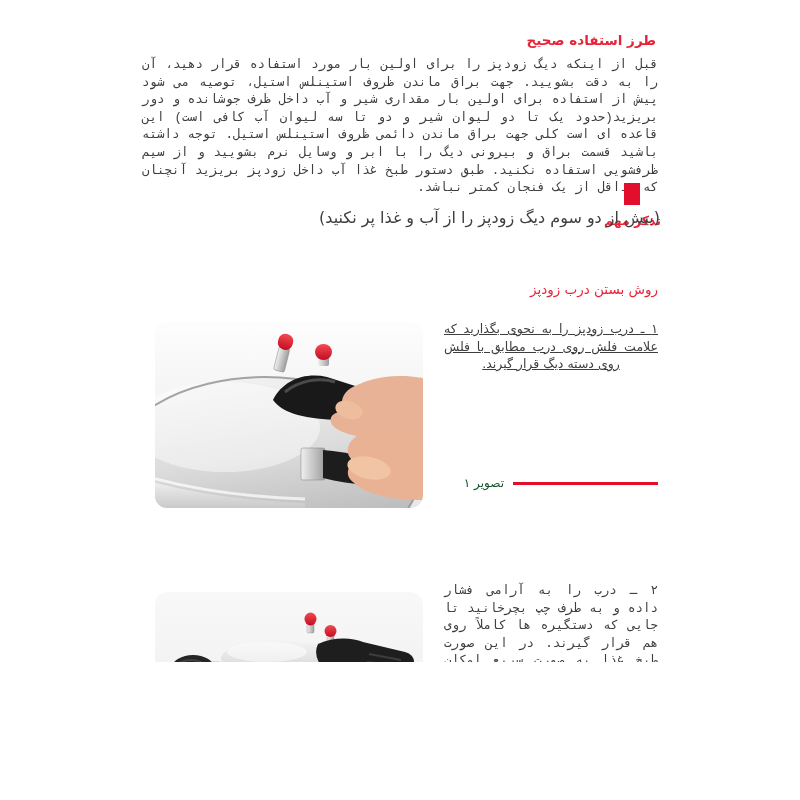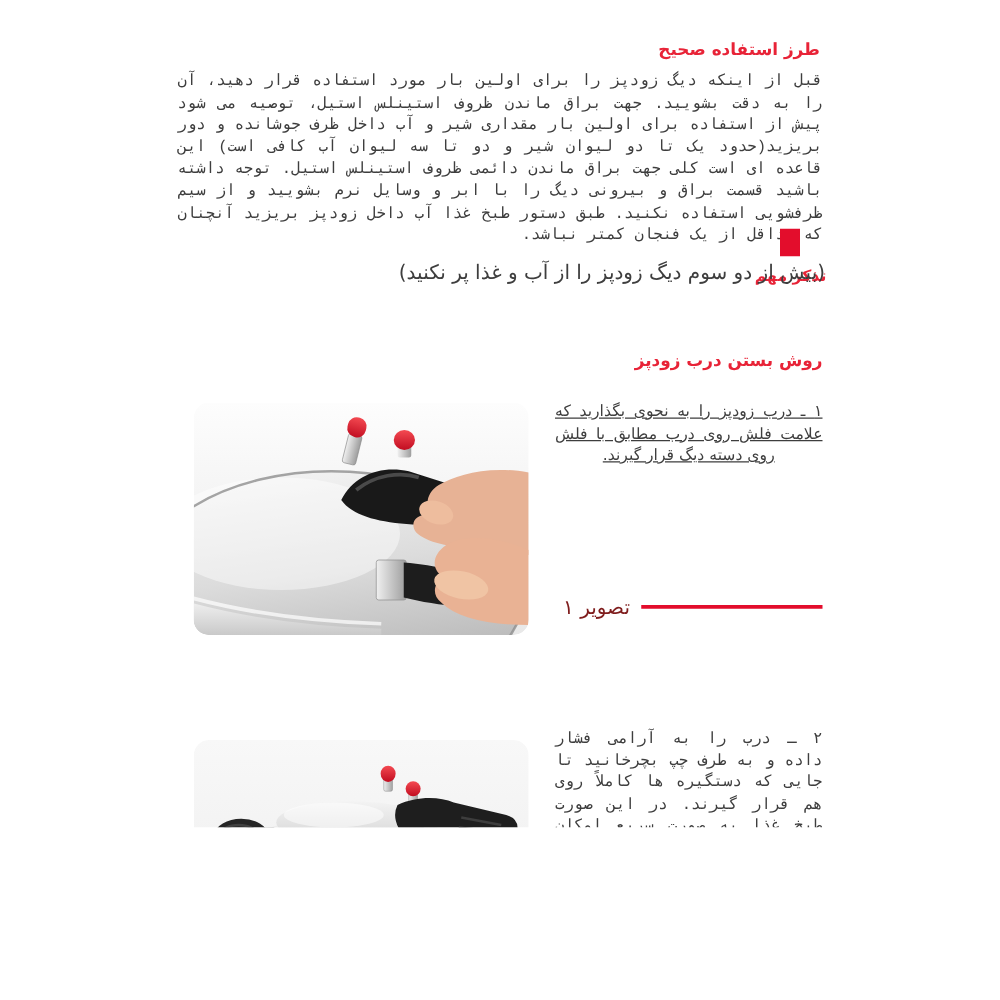--- a/index.html
+++ b/index.html
@@ -15,38 +15,38 @@
   }
   .notice-row{
     position:absolute;top:183px;right:139px;display:flex;align-items:center;gap:8px;flex-direction:column;
   }
   .notice-square{width:16px;height:22px;background:#e30d2c;display:inline-block;}
   .notice-label{font-size:12.5px;font-weight:bold;color:#e82337;}
   .notice-body{
     position:absolute;top:209px;right:140px;width:520px;
     font-size:16px;line-height:17.5px;color:#3e3e3e;text-align:right;
   }
-  .h2{position:absolute;top:281px;right:142px;font-size:13.5px;font-weight:bold;margin:0;}
+  .h2{position:absolute;top:281px;right:142px;font-size:13.5px;font-weight:normal;margin:0;}
   .step{
     position:absolute;right:142px;width:214px;margin:0;
     font-size:12.5px;line-height:17.5px;color:#3e3e3e;text-align:justify;
   }
   .step1{top:320px;text-align-last:center;text-decoration:underline;}
   .step2{top:583px;font-family:Liberation Mono, monospace;}
   .fig{position:absolute;left:155px;width:268px;margin:0;border-radius:12px;}
   .fig1{top:322px;height:186px;}
   .fig2{top:592px;height:170px;}
   .fig svg{display:block;border-radius:12px;}
   .caption-row{
     position:absolute;left:455px;width:203px;display:flex;align-items:center;gap:9px;direction:rtl;
   }
   .cap1{top:476px;}
   .cap2{top:743px;}
   .caption-line{flex:0 0 145px;height:3px;background:#e30d2c;}
-  .caption-text{font-size:16px;color:#7f1d1d;white-space:nowrap;}
+  .caption-text{font-size:12px;color:#14532d;white-space:nowrap;}
 </style>
 </head>
 <body>
 
 <div class="canvas">
 
   <h1 class="h1 red">طرز استفاده صحیح</h1>
 
   <p class="para">قبل از اینکه دیگ زودپز را برای اولین بار مورد استفاده قرار دهید، آن را به دقت بشویید. جهت براق ماندن ظروف استینلس استیل، توصیه می شود پیش از استفاده برای اولین بار مقداری شیر و آب داخل ظرف جوشانده و دور بریزید(حدود یک تا دو لیوان شیر و دو تا سه لیوان آب کافی است) این قاعده ای است کلی جهت براق ماندن دائمی ظروف استینلس استیل. توجه داشته باشید قسمت براق و بیرونی دیگ را با ابر و وسایل نرم بشویید و از سیم ظرفشویی استفاده نکنید. طبق دستور طبخ غذا آب داخل زودپز بریزید آنچنان که حداقل از یک فنجان کمتر نباشد.</p>
 

